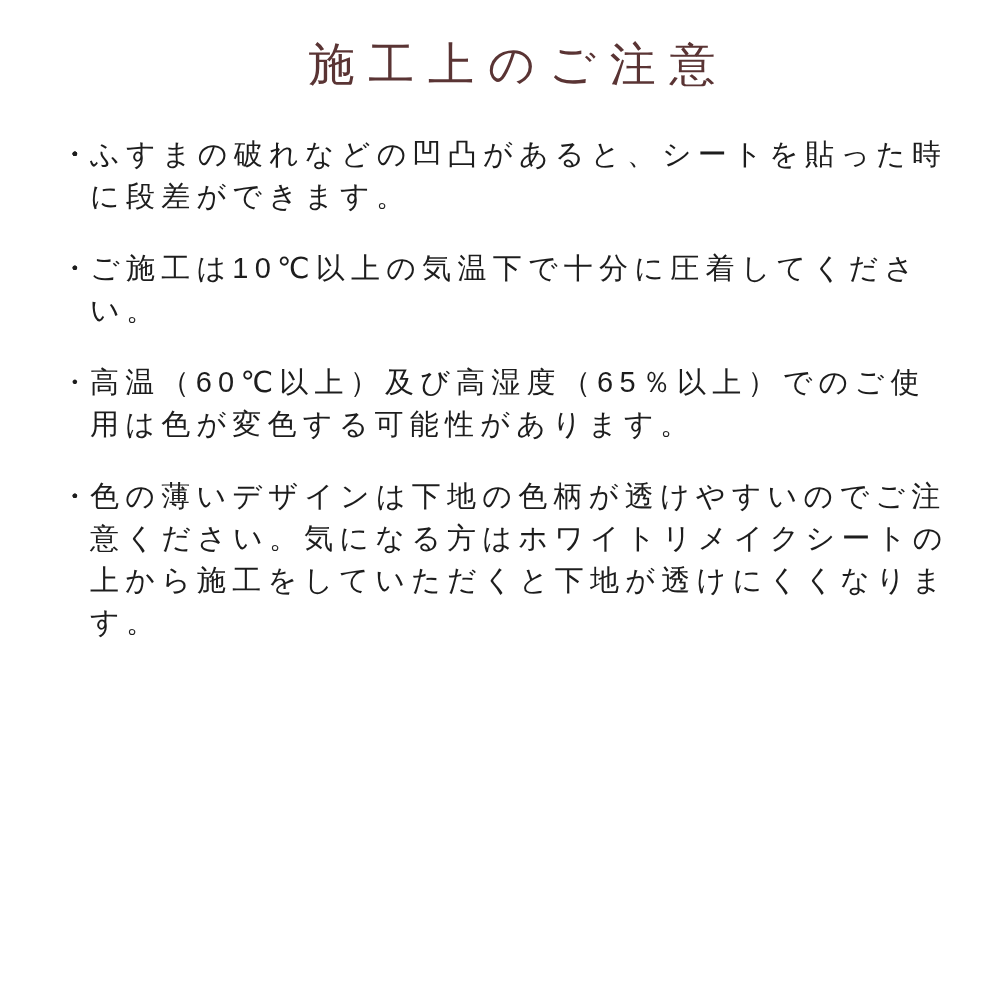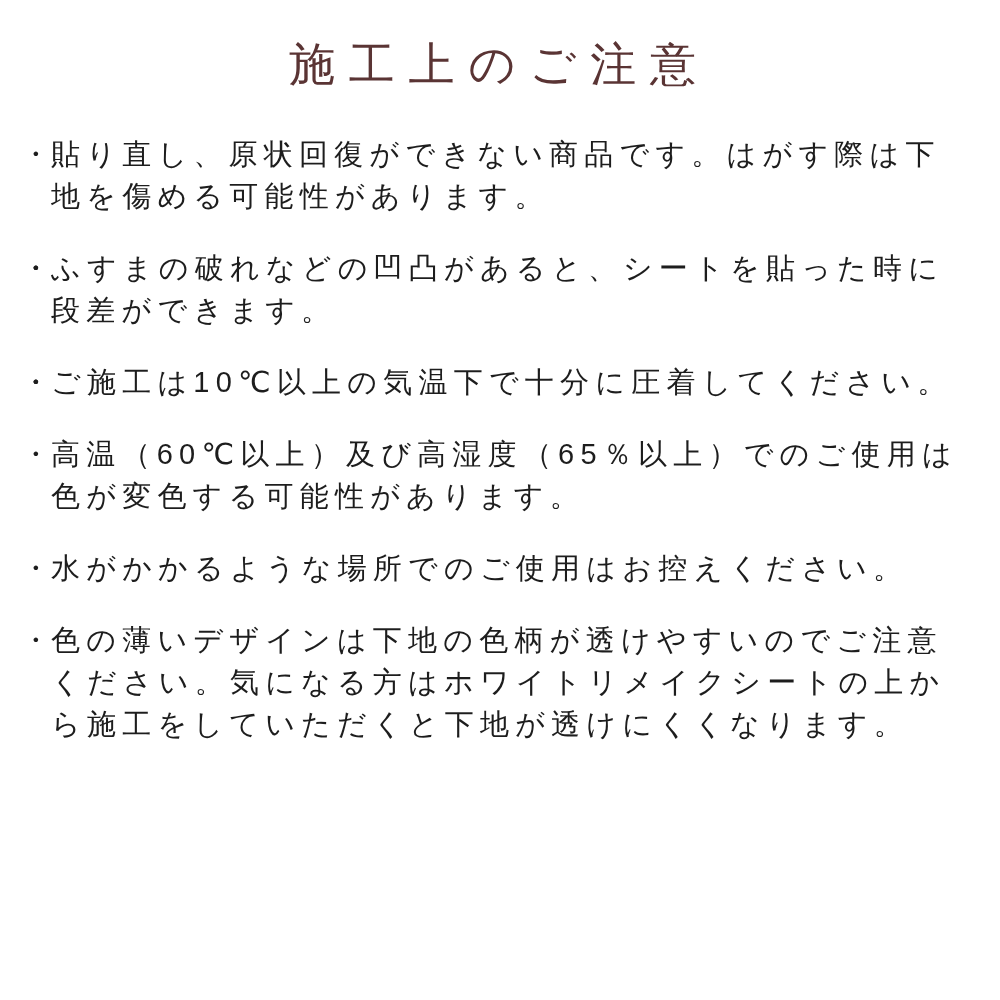--- a/index.html
+++ b/index.html
@@ -10,21 +10,21 @@
   body {
     width: 1000px;
     height: 1000px;
     overflow: hidden;
     font-family: "Liberation Sans", "DejaVu Sans", sans-serif;
   }
   .page {
     box-sizing: border-box;
     width: 1000px;
     height: 1000px;
-    padding: 38px 40px 0 25px;
+    padding: 38px 40px 0 64px;
   }
   .title {
     margin: 0 0 42px 0;
     color: #5a3434;
     font-size: 46px;
     font-weight: 500;
     text-align: center;
     letter-spacing: 0.30em;
     text-indent: 0.30em;
     line-height: 1.15;
@@ -58,21 +58,20 @@
 </style>
 </head>
 <body>
 
 <div class="page">
   <h1 class="title">施工上のご注意</h1>
 
   <ul class="notes">
   <li class="note">
     <span class="bullet">・</span>
-    <span class="note-text">貼り直し、原状回復ができない商品です。はがす際は下地を傷める可能性があります。</span>
   </li>
 
   <li class="note">
     <span class="bullet">・</span>
   </li>
 
   <li class="note">
     <span class="bullet">・</span>
     <span class="note-text">ふすまの破れなどの凹凸があると、シートを貼った時に段差ができます。</span>
   </li>
@@ -86,21 +85,20 @@
     <span class="note-text">ご施工は10℃以上の気温下で十分に圧着してください。</span>
   </li>
 
   <li class="note">
     <span class="bullet">・</span>
     <span class="note-text">高温（60℃以上）及び高湿度（65％以上）でのご使用は色が変色する可能性があります。</span>
   </li>
 
   <li class="note">
     <span class="bullet">・</span>
-    <span class="note-text">水がかかるような場所でのご使用はお控えください。</span>
   </li>
 
   <li class="note">
     <span class="bullet">・</span>
     <span class="note-text">色の薄いデザインは下地の色柄が透けやすいのでご注意ください。気になる方はホワイトリメイクシートの上から施工をしていただくと下地が透けにくくなります。</span>
   </li>
 </ul>
 </div>
 
 </body></html>

